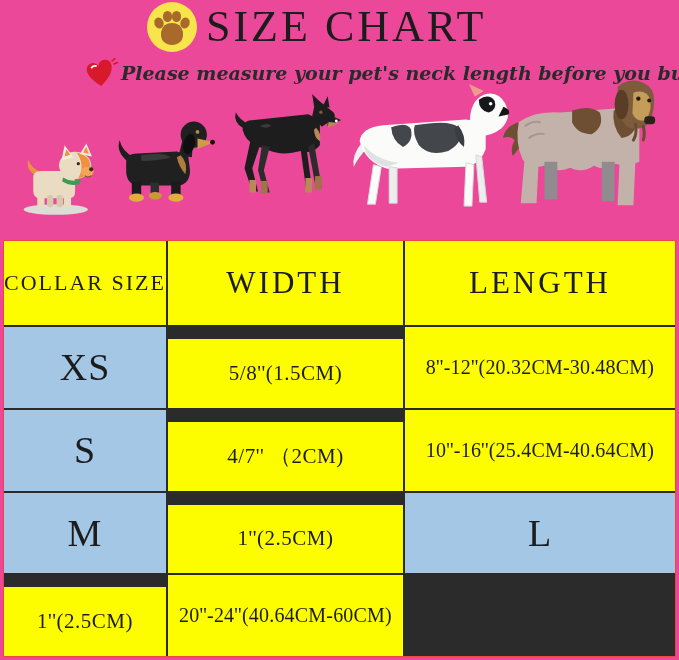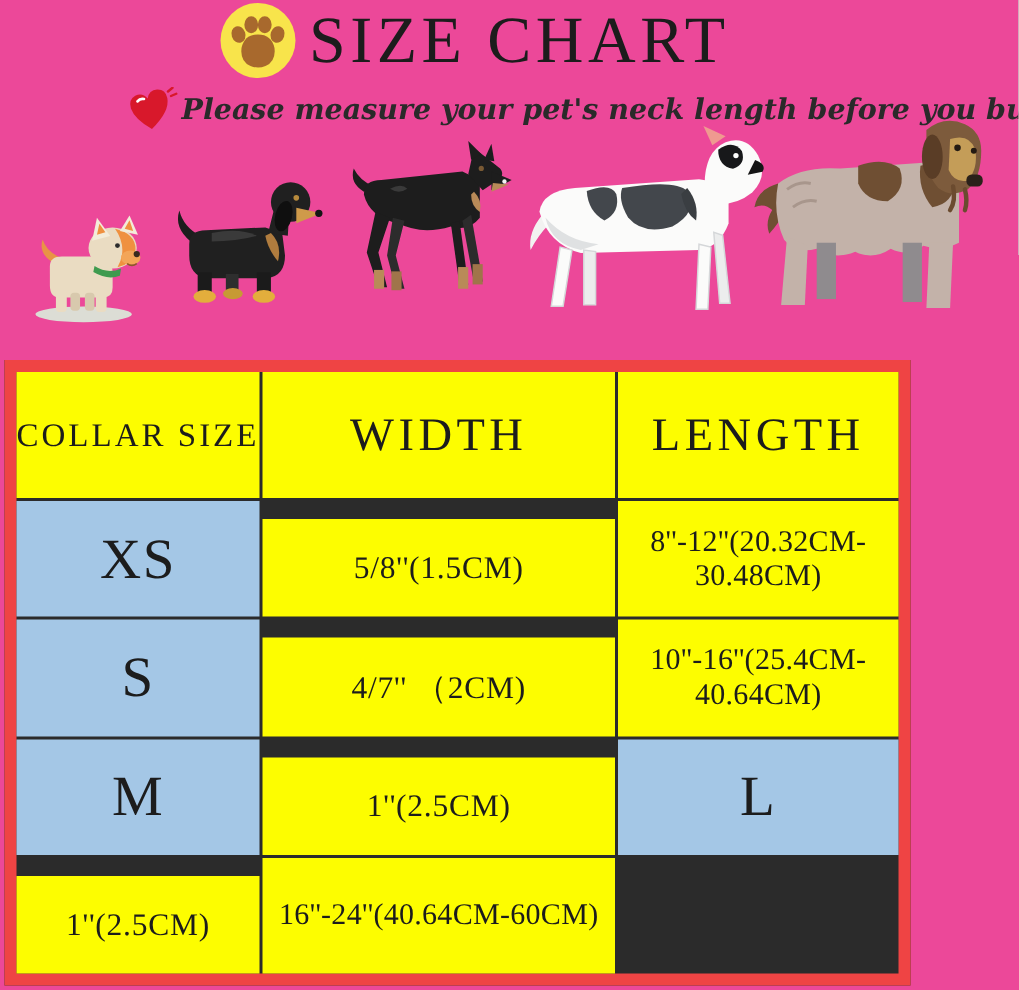--- a/index.html
+++ b/index.html
@@ -30,23 +30,23 @@
   .dogs{position:absolute;left:0;top:0;width:679px;height:238px;}
   .dog{position:absolute;}
   .dog-1{left:18px;top:142px;width:82px;height:74px;}
   .dog-2{left:113px;top:112px;width:108px;height:98px;}
   .dog-3{left:230px;top:93px;width:116px;height:114px;}
   .dog-4{left:347px;top:84px;width:174px;height:130px;}
   .dog-5{left:499px;top:76px;width:168px;height:142px;}
   
   .size-table{
     position:absolute;left:3px;top:240px;
-    width:604px;height:417px;
+    width:673px;height:417px;
     box-sizing:border-box;
-    border:8px solid #ef4444;
+    border:1px solid #ef4444;
     background:#2b2b2b;
     display:grid;
     grid-template-columns:162px 235px 1fr;
     grid-template-rows:84px repeat(4,1fr);
     gap:2px;
   }
   .cell{
     display:flex;align-items:center;justify-content:center;
     text-align:center;color:#1c1c1c;
   }
@@ -207,16 +207,16 @@
 
     <div class="cell blue size-letter">S</div>
     <div class="cell yellow val">4/7'' （2CM)</div>
     <div class="cell yellow val-len">10''-16''(25.4CM-40.64CM)</div>
 
     <div class="cell blue size-letter">M</div>
     <div class="cell yellow val">1''(2.5CM)</div>
 
     <div class="cell blue size-letter">L</div>
     <div class="cell yellow val">1''(2.5CM)</div>
-    <div class="cell yellow val-len">16''-24''(40.64CM-60CM)</div>
+    <div class="cell yellow val-len">20''-24''(40.64CM-60CM)</div>
   </div>
 
 </div>
 
 </body></html>

